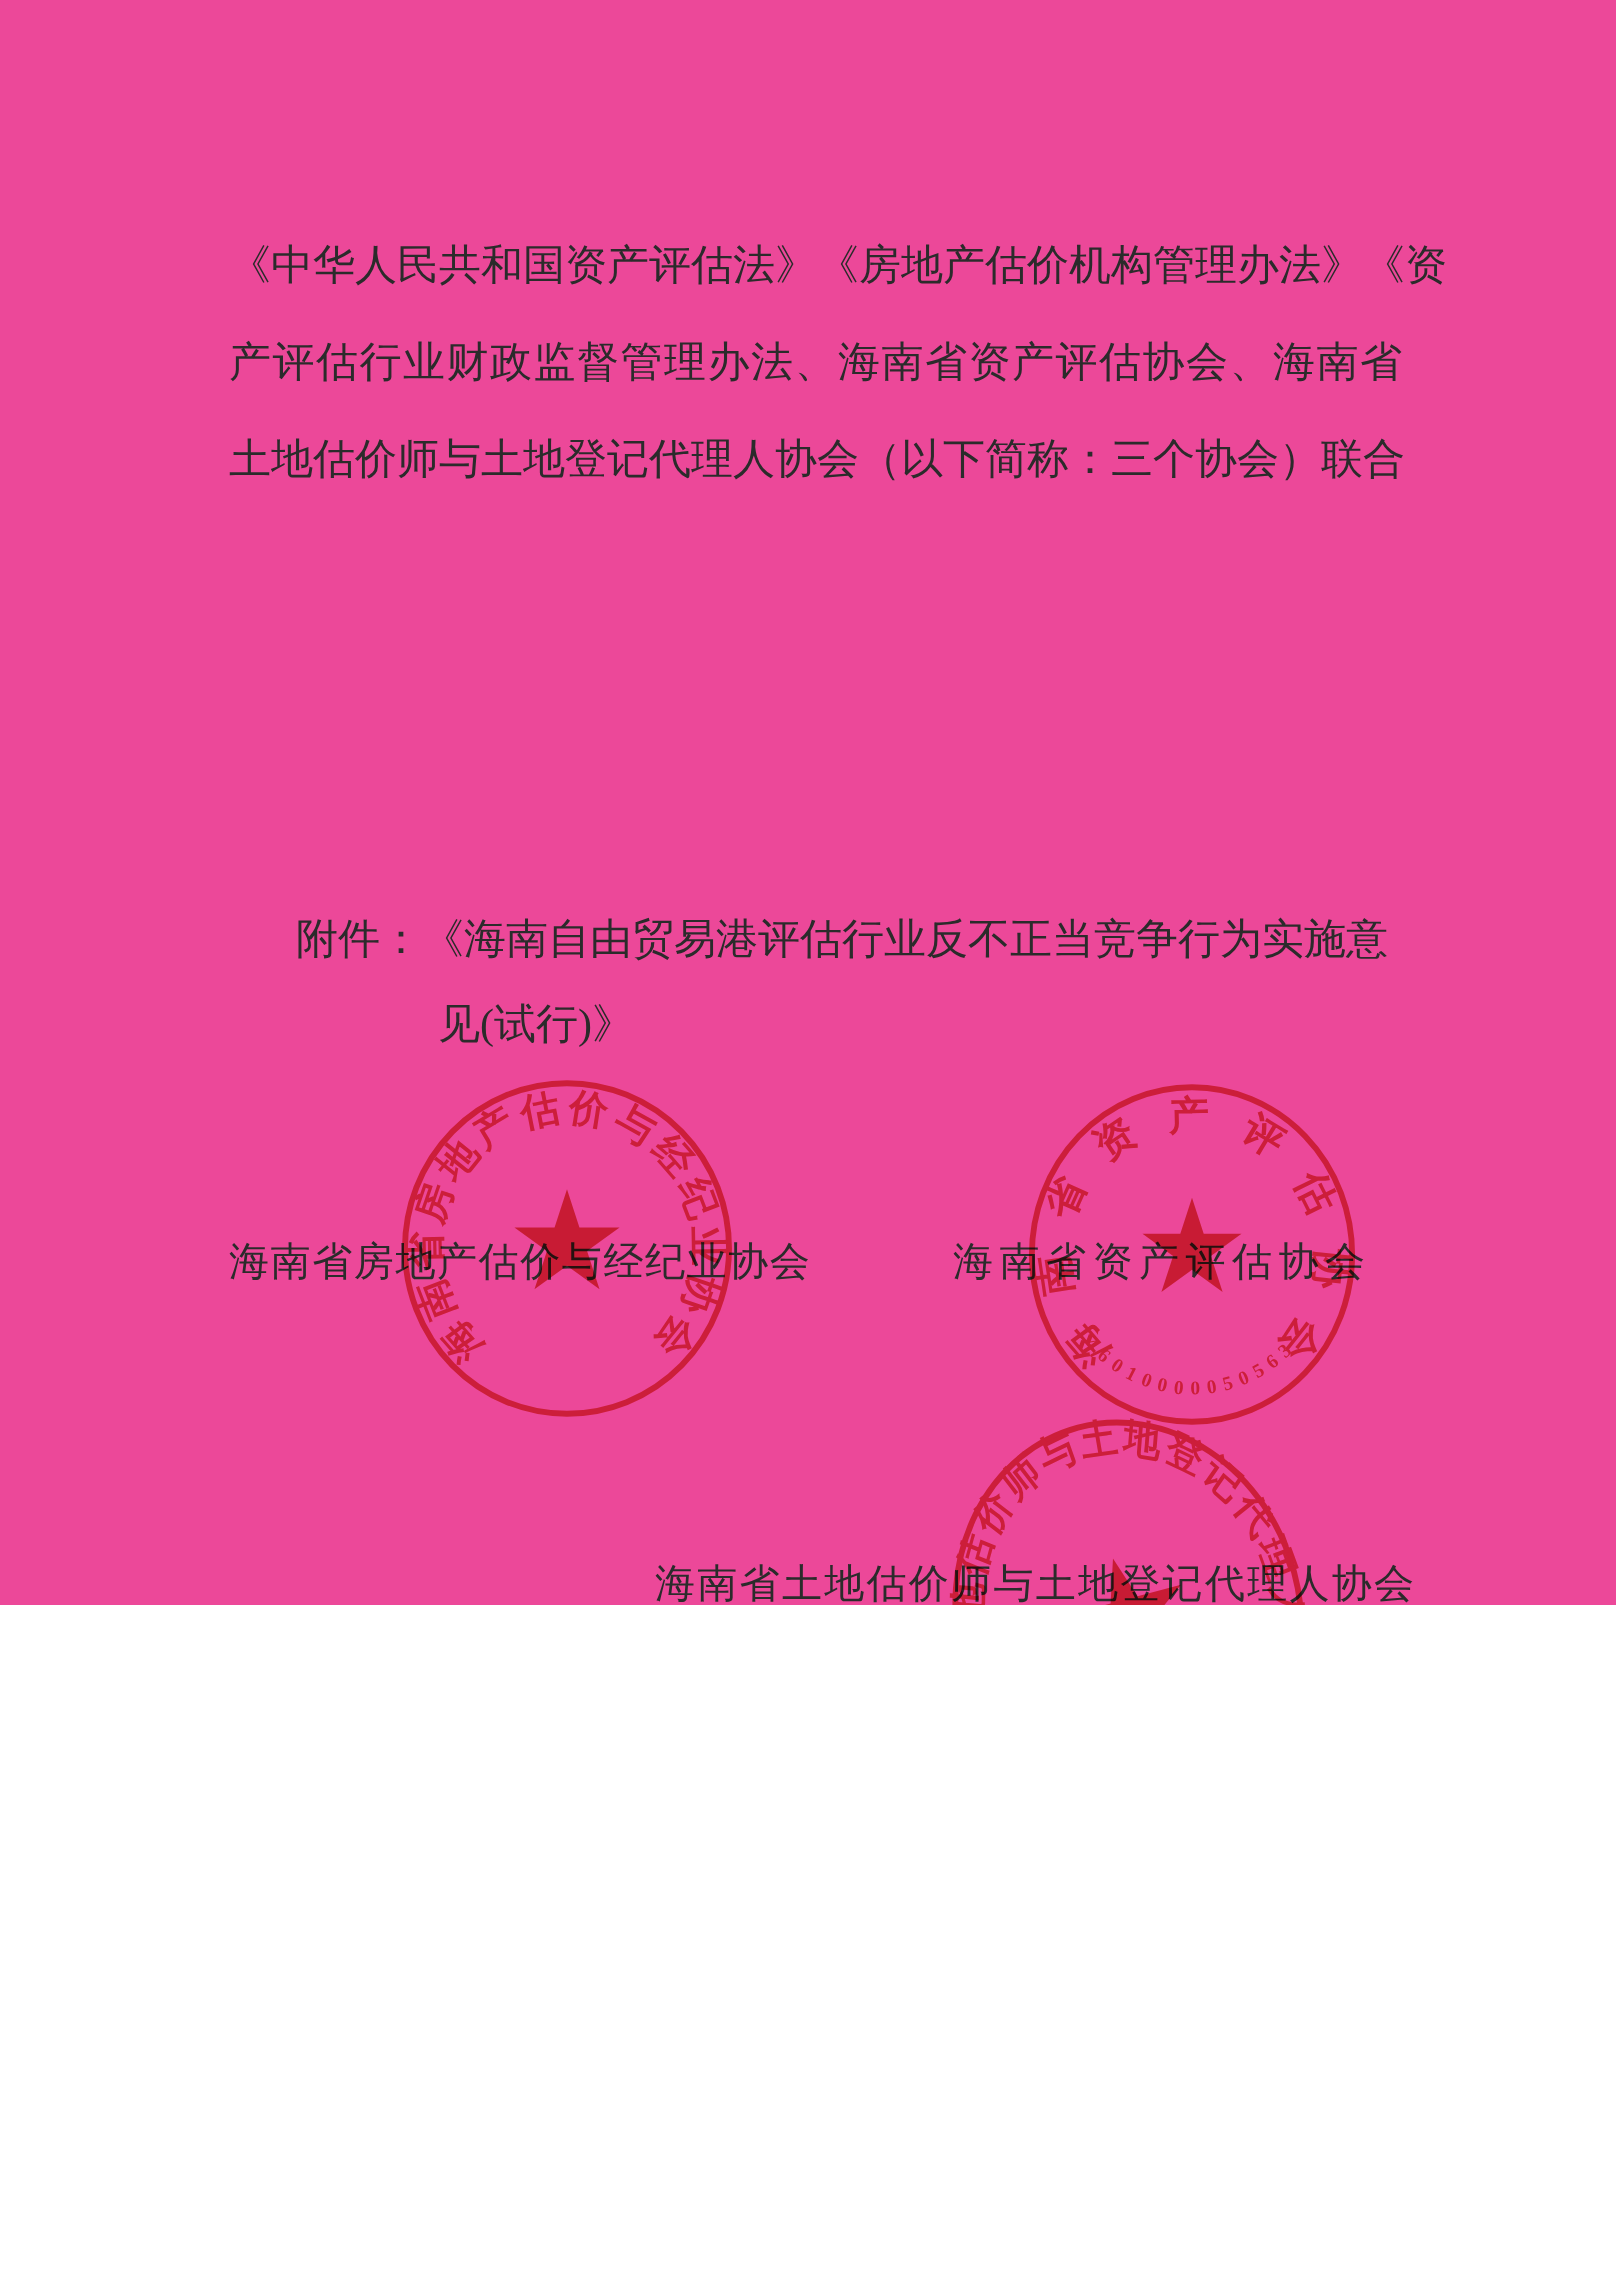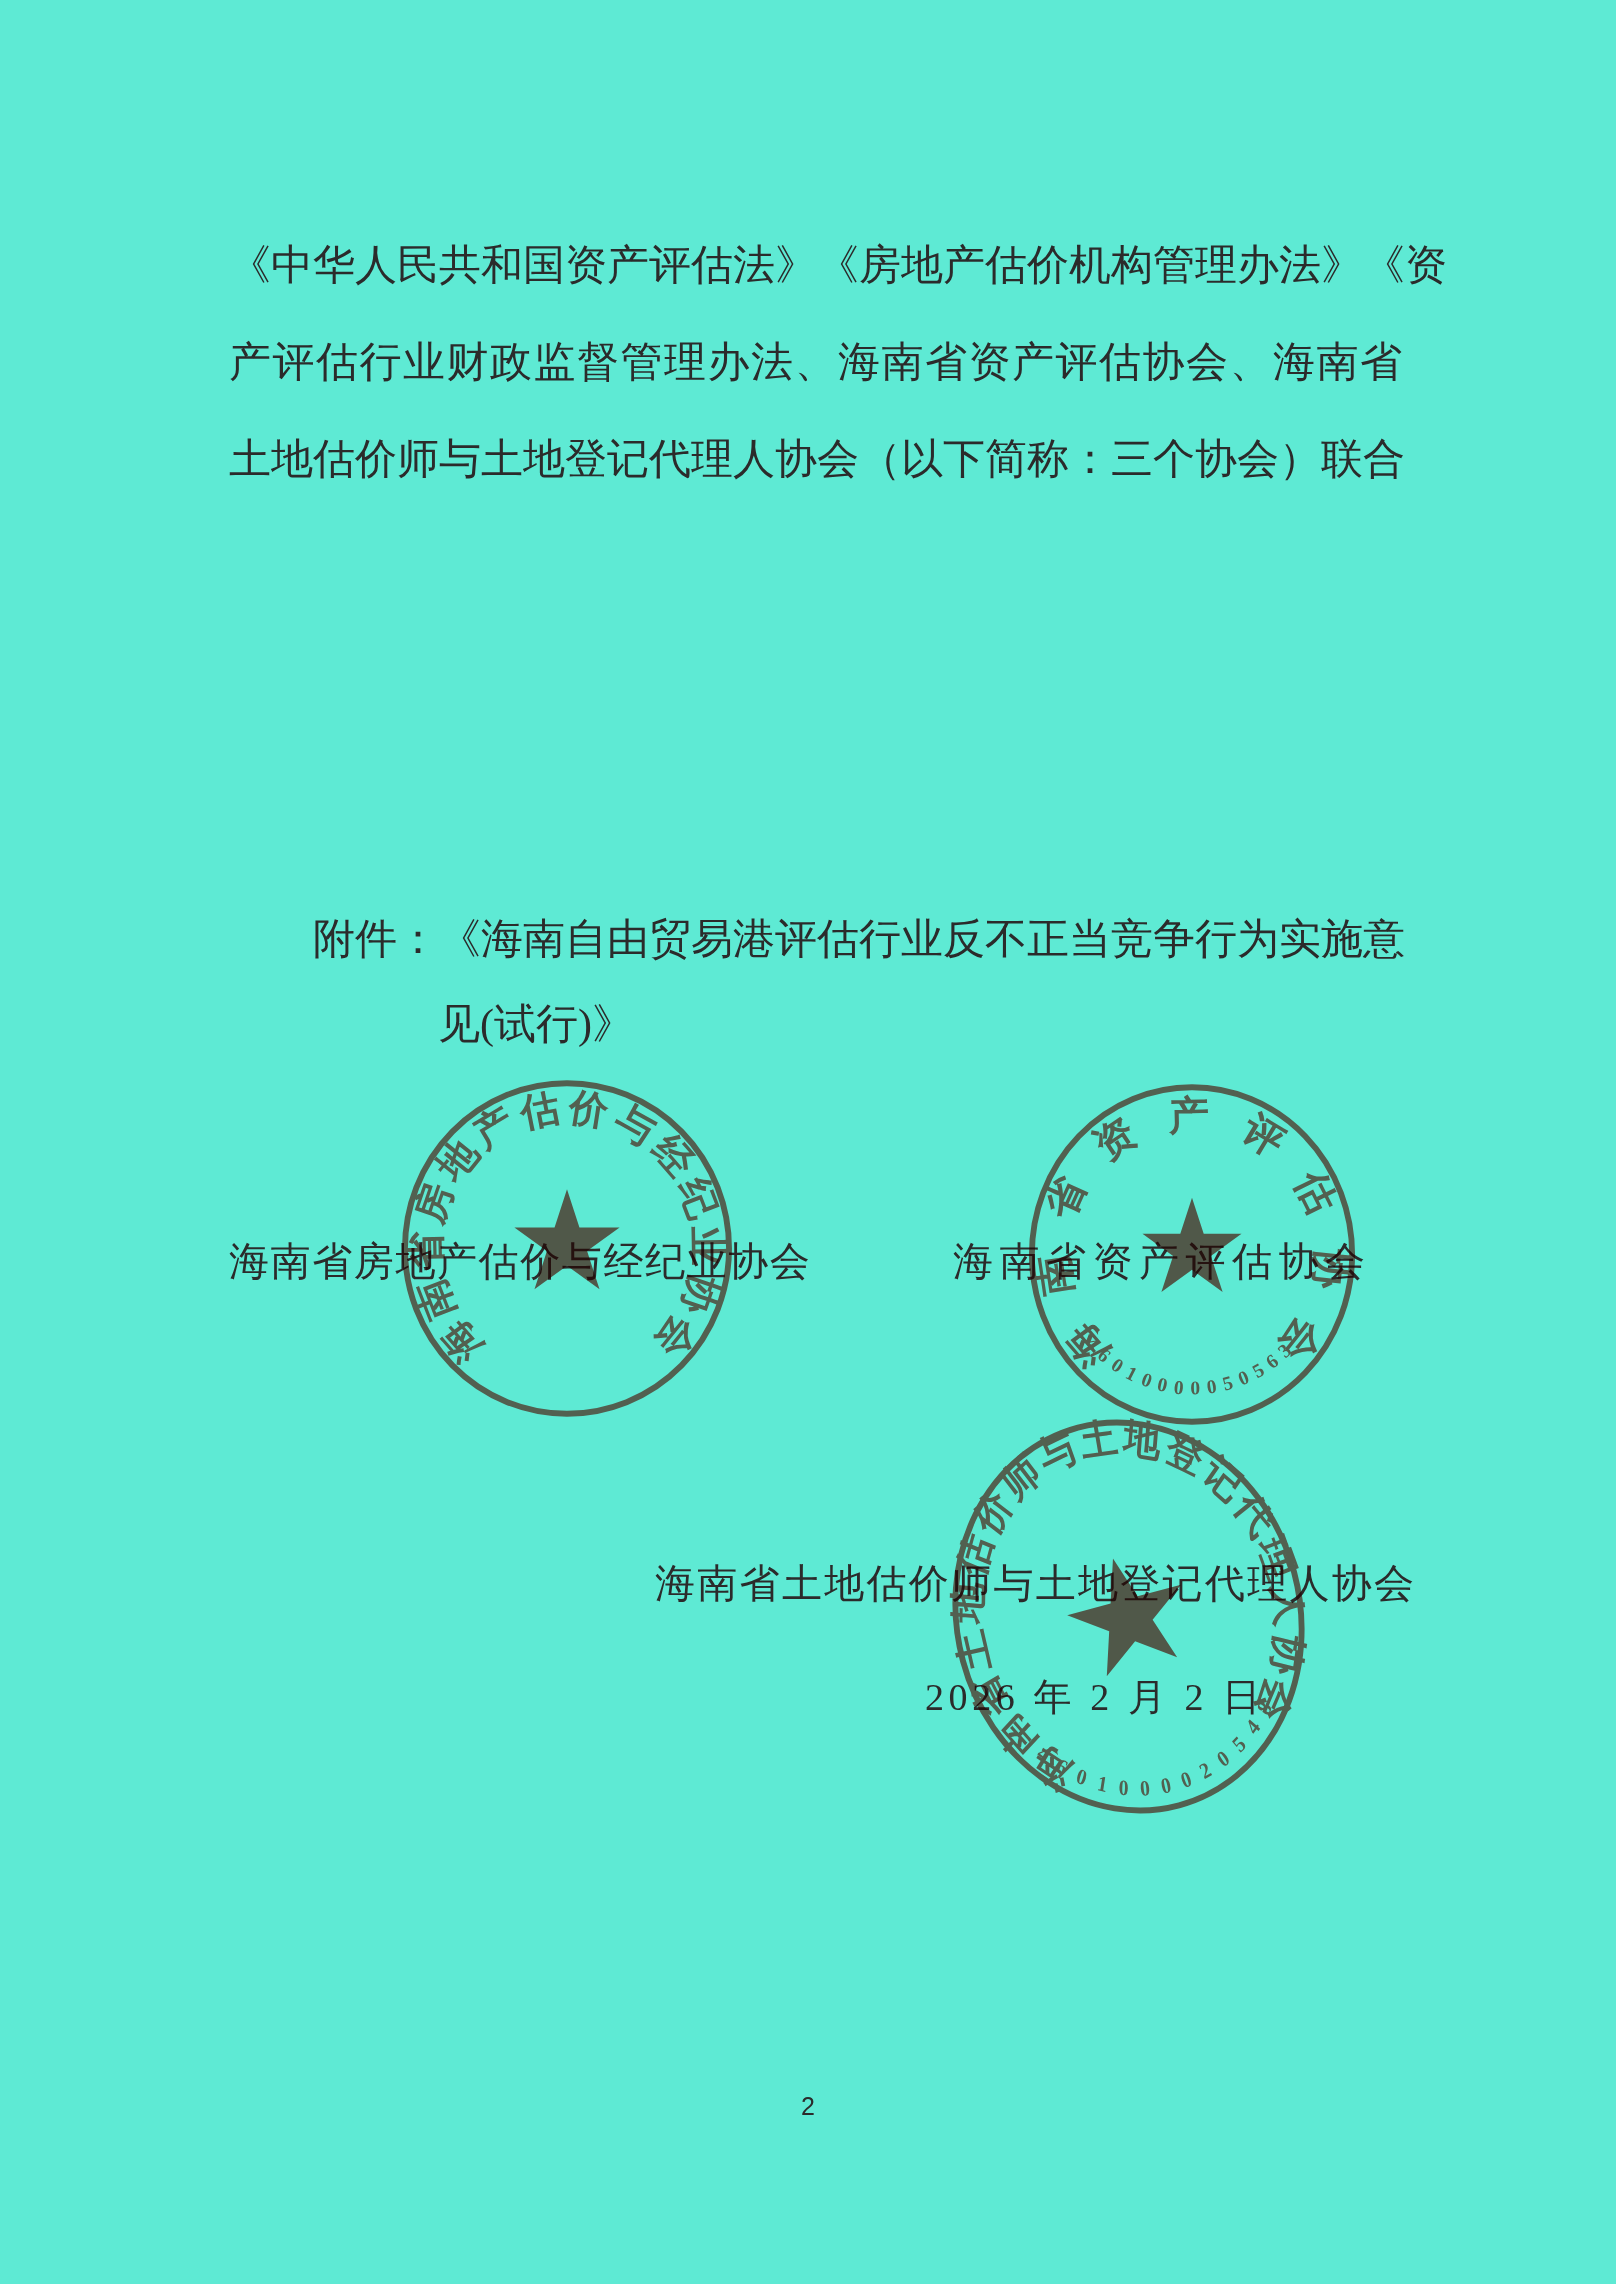--- a/index.html
+++ b/index.html
@@ -1,24 +1,24 @@
 <!DOCTYPE html>
 <html style="font-size:10.4px"><head>
 <meta charset="utf-8">
 <style>
   html,body{margin:0;padding:0;background:#ffffff;}
   .page{
-    position:relative;width:1616px;height:2284px;background:#5eead4;
+    position:relative;width:1616px;height:1605px;background:#ec4899;
     font-family:"Liberation Serif","DejaVu Serif",serif;color:#2b2b2b;overflow:hidden;
   }
   .body-text{position:absolute;left:229px;top:217px;width:1173px;font-size:42px;line-height:97px;}
   .bline{white-space:nowrap;text-align:justify;}
   .bline.just{text-align-last:justify;}
   .attach{position:absolute;font-size:42px;white-space:nowrap;}
-  .attach1{left:313px;top:911px;text-align:center;}
+  .attach1{left:296px;top:911px;text-align:center;}
   .attach2{left:438px;top:996px;}
   .org{position:absolute;font-size:40px;white-space:nowrap;}
   .org1{left:229px;top:1234px;letter-spacing:1.6px;}
   .org2{left:953px;top:1234px;letter-spacing:6.5px;}
   .org3{left:655px;top:1556px;letter-spacing:2.3px;}
   .date{position:absolute;left:925px;top:1656px;font-size:38px;letter-spacing:4.6px;white-space:nowrap;margin-top:16px;}
   .pagenum{position:absolute;left:0;right:0;top:2092px;text-align:center;font-size:25px;font-family:"Liberation Sans","DejaVu Sans",sans-serif;}
   .seal{position:absolute;mix-blend-mode:multiply;opacity:0.88;pointer-events:none;}
   .seal1{left:399px;top:1078px;}
   .seal2{left:1026px;top:1082px;}

